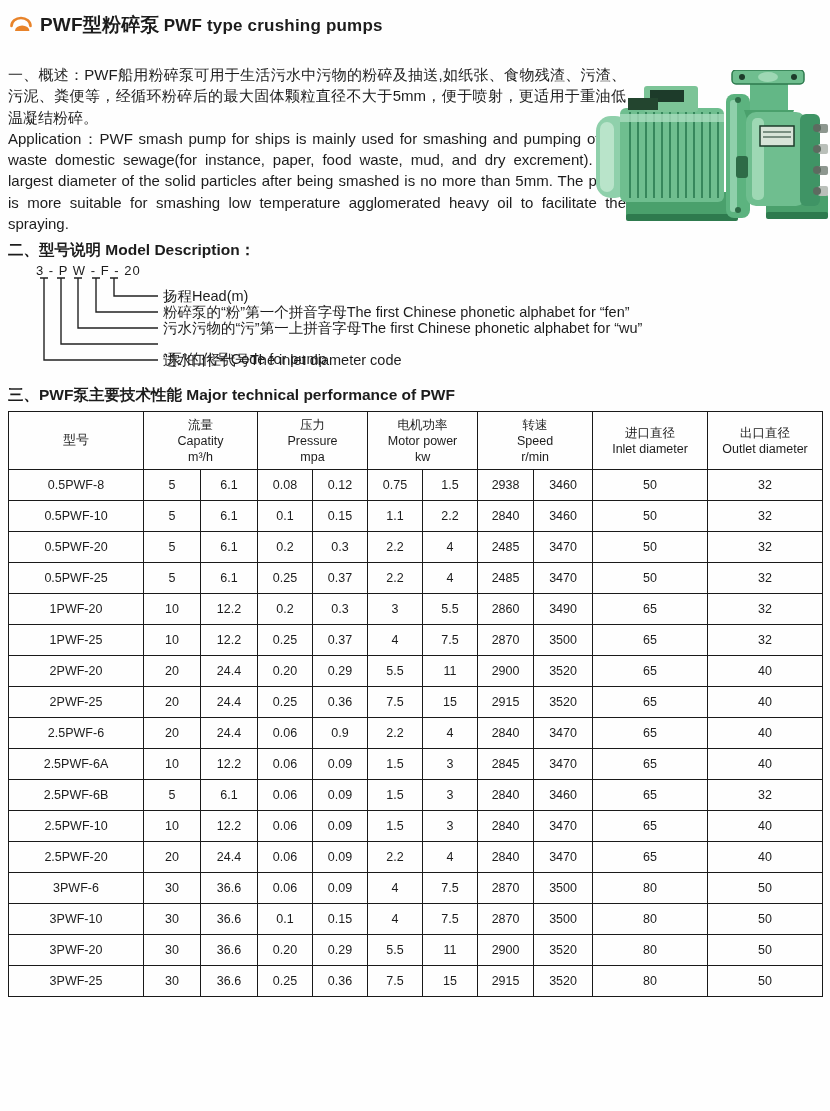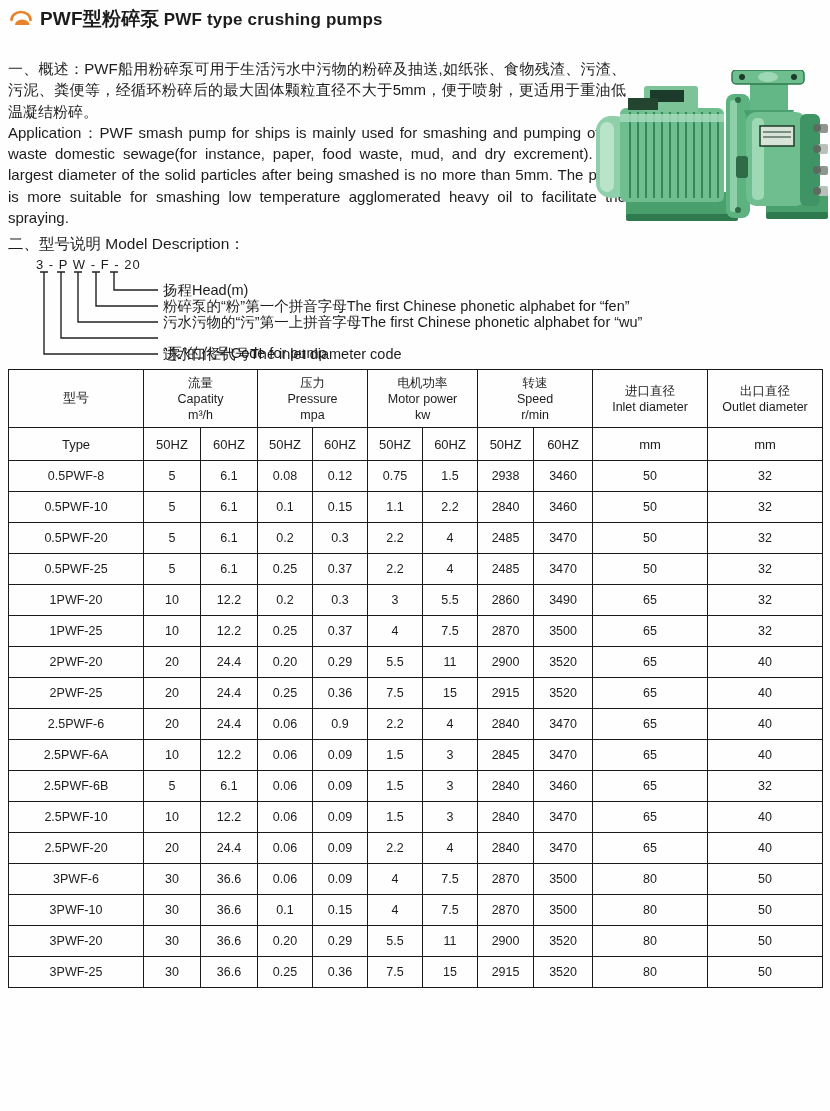--- a/index.html
+++ b/index.html
@@ -1,36 +1,36 @@
 <!DOCTYPE html>
 <html><head>
 <meta charset="utf-8">
 <style>
   * { margin:0; padding:0; box-sizing:border-box; }
   html,body { background:#ffffff; }
   body { width:830px; height:1111px; position:relative; overflow:hidden;
          font-family:"Liberation Sans","DejaVu Sans",sans-serif; color:#1c1c1c; }
-  .page { width:830px; height:1111px; padding:4px 8px 0 8px; position:relative; background:#fefefe; }
+  .page { width:830px; height:1111px; padding:10px 8px 0 8px; position:relative; background:#fefefe; }
 
   
   .hdr { display:flex; align-items:center; gap:6px; height:30px; }
   .hdr .logo { width:26px; height:22px; flex:0 0 auto; }
   .hdr h1 { font-size:19px; font-weight:bold; letter-spacing:0.2px; }
   .hdr h1 .en { font-size:17px; margin-left:4px; }
 
   
   .overview { margin-top:24px; width:618px; }
   .overview p { font-size:15px; line-height:1.42; text-align:justify; }
   .overview p.zh { font-weight:500; }
 
   
   .pump-fig { position:absolute; top:70px; right:2px; width:238px; height:158px; }
 
   
-  h2.sec { font-size:15.5px; font-weight:normal; margin-top:6px; }
+  h2.sec { font-size:15.5px; font-weight:bold; margin-top:6px; }
   .diagram { position:relative; height:112px; margin-top:2px; }
   .diagram .code { position:absolute; left:28px; top:0; font-size:13px; letter-spacing:1px; font-weight:500; }
   .diagram svg.conn { position:absolute; left:0; top:0; }
   .diagram .lbl { position:absolute; left:155px; font-size:14.5px; white-space:nowrap; line-height:16px; }
 
   
   h2.sec3 { font-size:15.5px; font-weight:bold; margin-top:10px; margin-bottom:5px; }
   table.perf { width:814px; border-collapse:collapse; table-layout:fixed; }
   table.perf th, table.perf td { border:1.5px solid #1a1a1a; text-align:center; vertical-align:middle;
         font-weight:normal; padding:0; }
@@ -135,20 +135,21 @@
         <path d="M32 15 h8 M36 15 V97 H150"></path>
       </g>
     </svg>
     <div class="lbl" style="top:25px">扬程Head(m)</div>
     <div class="lbl" style="top:57px">污水污物的“污”第一上拼音字母The first Chinese phonetic alphabet for “wu”</div>
     <div class="lbl" style="top:41px">粉碎泵的“粉”第一个拼音字母The first Chinese phonetic alphabet for “fen”</div>
     <div class="lbl" style="top:88px">“泵”的代号Code for pump</div>
     <div class="lbl" style="top:89px">进水口径代号The inlet diameter code</div>
   </div>
 
+  <h2 class="sec3">三、PWF泵主要技术性能 Major technical performance of PWF</h2>
   <table class="perf">
     <colgroup>
       <col style="width:135px">
         <col style="width:57px">
         <col style="width:57px">
       <col style="width:55px">
         <col style="width:55px">
         <col style="width:55px">
       <col style="width:55px">
         <col style="width:56px">
@@ -181,33 +182,20 @@
         </th>
         <th>
           <span class="sub">进口直径</span>
           <span class="sub">Inlet diameter</span>
         </th>
         <th>
           <span class="sub">出口直径</span>
           <span class="sub">Outlet diameter</span>
         </th>
       </tr>
-      <tr class="f">
-        <th>Type</th>
-        <th>50HZ</th>
-        <th>60HZ</th>
-        <th>50HZ</th>
-        <th>60HZ</th>
-        <th>50HZ</th>
-        <th>60HZ</th>
-        <th>50HZ</th>
-        <th>60HZ</th>
-        <th>mm</th>
-        <th>mm</th>
-      </tr>
     </thead>
     <tbody>
         <tr>
           <td>0.5PWF-8</td>
           <td>5</td>
           <td>6.1</td>
           <td>0.08</td>
           <td>0.12</td>
           <td>0.75</td>
           <td>1.5</td>

